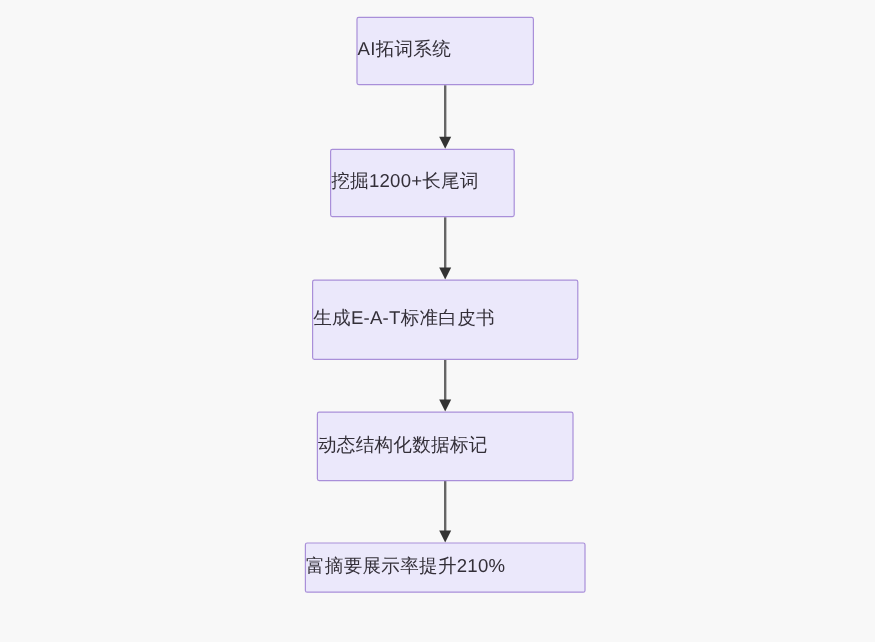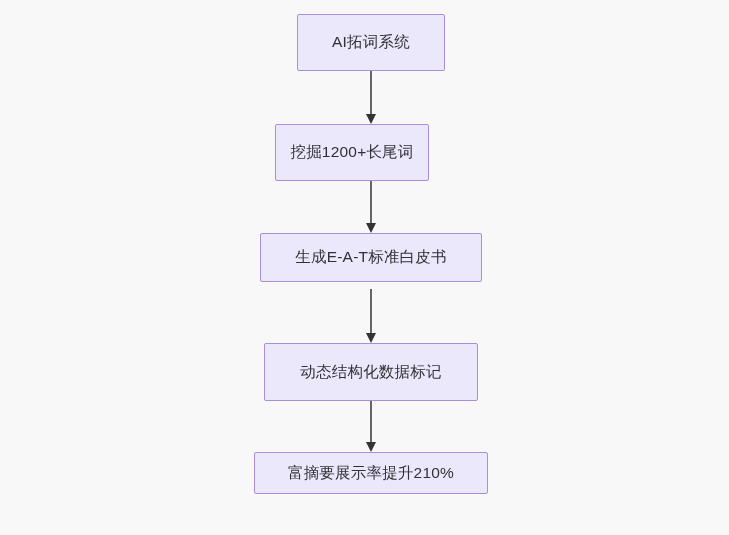--- a/index.html
+++ b/index.html
@@ -19,21 +19,20 @@
     height: 535px;
   }
   .node {
     position: absolute;
     box-sizing: border-box;
     background: #ebe8fb;
     border: 1.6px solid #a98fd9;
     border-radius: 2px;
     display: flex;
     align-items: center;
-    justify-content: center;
     color: #332f38;
     font-size: 15.5px;
     line-height: 1.2;
     letter-spacing: 0.2px;
     white-space: nowrap;
   }
   .node-label {
     display: block;
   }
   .edge {
@@ -80,21 +79,21 @@
   </div>
 
   <div class="node" style="left:297px; top:14px; width:148px; height:57px;">
     <span class="node-label">AI拓词系统</span>
   </div>
 
   <div class="node" style="left:275px; top:124px; width:154px; height:57px;">
     <span class="node-label">挖掘1200+长尾词</span>
   </div>
 
-  <div class="node" style="left:260px; top:233px; width:222px; height:49px;">
+  <div class="node" style="left:260px; top:233px; width:222px; height:67px;">
     <span class="node-label">生成E-A-T标准白皮书</span>
   </div>
 
   <div class="node" style="left:264px; top:343px; width:214px; height:58px;">
     <span class="node-label">动态结构化数据标记</span>
   </div>
 
   <div class="node" style="left:254px; top:452px; width:234px; height:42px;">
     <span class="node-label">富摘要展示率提升210%</span>
   </div>

